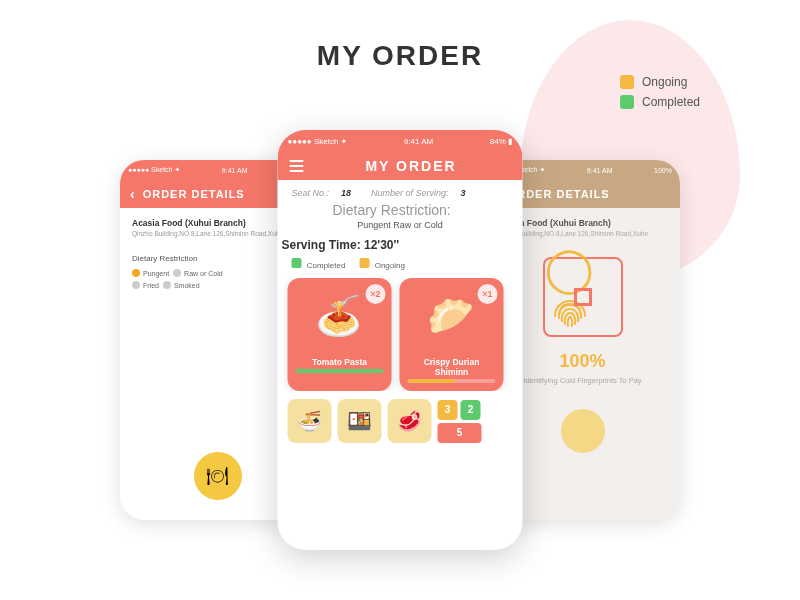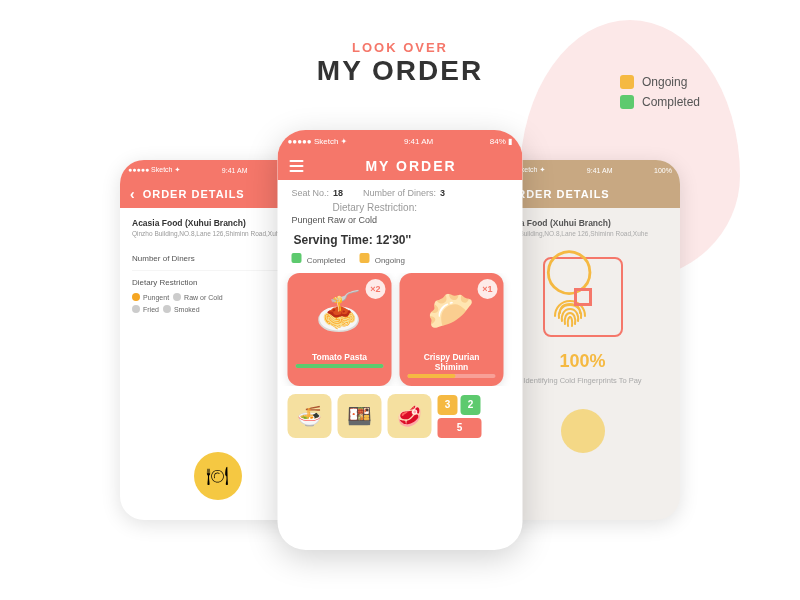--- a/index.html
+++ b/index.html
@@ -359,36 +359,38 @@
       font-size: 9px;
       color: #555;
     }
     .phone-center .order-info-row {
       display: flex;
       gap: 20px;
       margin-bottom: 4px;
     }
     .order-info-field {
       display: flex;
-      gap: 4px;
+      gap: 12px;
+      font-style: italic;
     }
     .order-info-field .label { color: #999; }
     .order-info-field .value { color: #333; font-weight: 600; }
     .dietary-restriction-row {
-      font-size: 10px;
+      font-size: 14px;
       color: #999;
       margin-bottom: 2px;
       padding-left: 41px;
     }
     .dietary-values {
       font-size: 9px;
       color: #555;
+      text-align: center;
     }
     .serving-time {
-      padding: 4px 16px 6px;
+      padding: 4px 4px 6px;
       font-size: 12px;
       font-weight: 700;
       color: #333;
     }
     .serving-legend {
       display: flex;
       align-items: center;
       gap: 14px;
       padding: 0 14px 8px;
       font-size: 8px;
@@ -513,21 +515,20 @@
       font-weight: 700;
       color: #fff;
     }
   </style>
 </head>
 <body>
 
 <div class="bg-blob"></div>
 
 <div class="header">
-  <div class="header-look-over">LOOK OVER</div>
   <div class="header-my-order">MY ORDER</div>
 </div>
 
 <div class="legend">
   <div class="legend-item">
     <div class="legend-dot ongoing"></div>
     <span>Ongoing</span>
   </div>
   <div class="legend-item">
     <div class="legend-dot completed"></div>
@@ -543,24 +544,20 @@
       <span>9:41 AM</span>
       <span>100%</span>
     </div>
     <div class="phone-header">
       <span class="back-btn">‹</span>
       <span class="phone-header-title">ORDER DETAILS</span>
     </div>
     <div class="phone-body">
       <div class="restaurant-name">Acasia Food (Xuhui Branch)</div>
       <div class="restaurant-address">Qinzho Building,NO.8,Lane 126,Shiminn Road,Xuhe</div>
-      <div class="info-row">
-        <span>Number of Diners</span>
-        <span>3</span>
-      </div>
       <div class="dietary-section">
         <div class="dietary-label">Dietary Restriction</div>
         <div class="dietary-tags">
           <div class="tag">
             <div class="tag-dot orange"></div>
             <span>Pungent</span>
           </div>
           <div class="tag">
             <div class="tag-dot gray"></div>
             <span>Raw or Cold</span>
@@ -598,21 +595,21 @@
       </div>
       <div class="nav-title">MY ORDER</div>
     </div>
     <div class="order-info">
       <div class="order-info-row">
         <div class="order-info-field">
           <span class="label">Seat No.:</span>
           <span class="value">18</span>
         </div>
         <div class="order-info-field">
-          <span class="label">Number of Diners:</span>
+          <span class="label">Number of Serving:</span>
           <span class="value">3</span>
         </div>
       </div>
       <div class="dietary-restriction-row">Dietary Restriction:</div>
       <div class="dietary-values">Pungent       Raw or Cold</div>
     </div>
     <div class="serving-time">Serving Time: 12'30''</div>
     <div class="serving-legend">
       <span>
         <span class="sl-dot green"></span>

